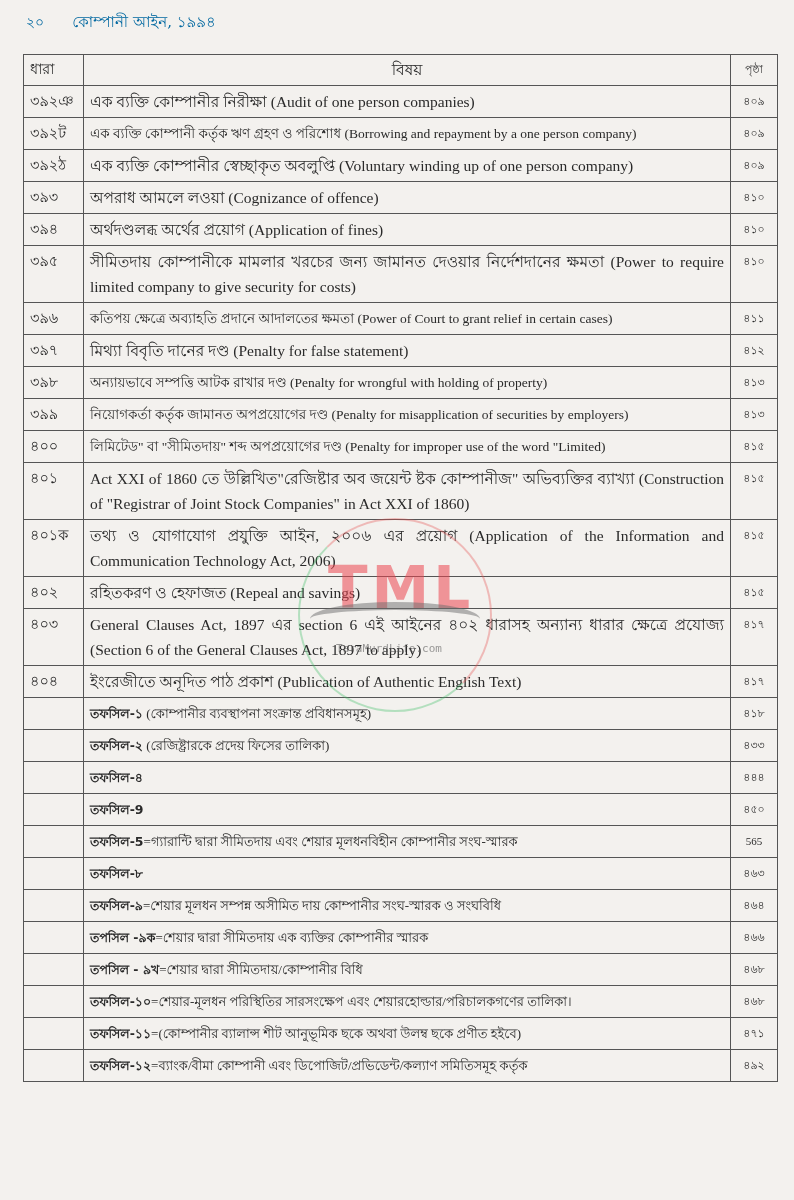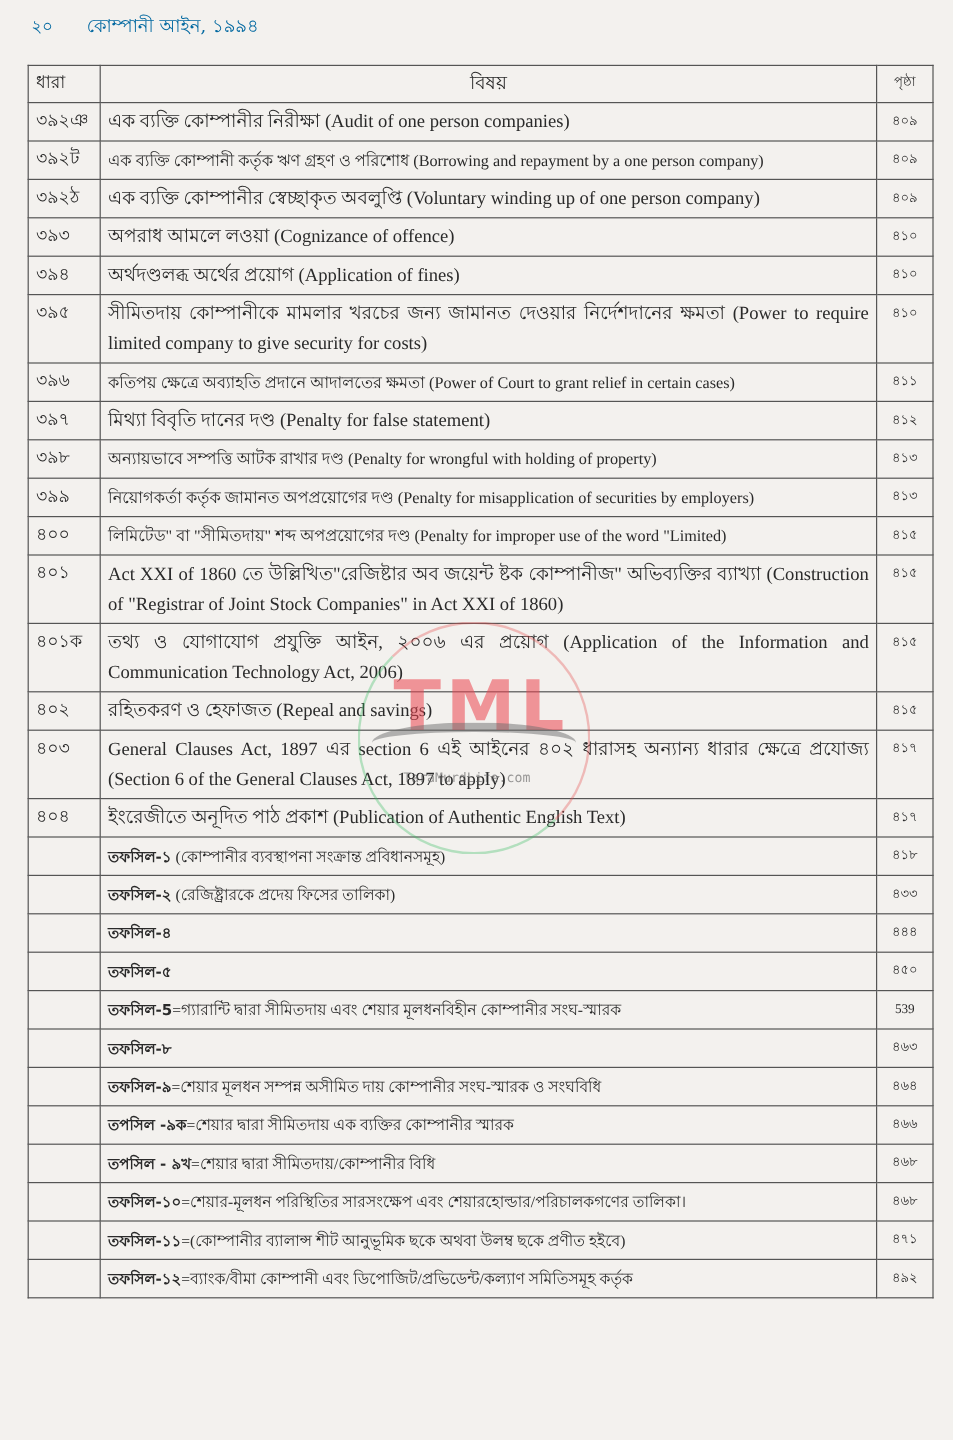--- a/index.html
+++ b/index.html
@@ -179,27 +179,27 @@
         <td class="sched"><b>তফসিল-২</b><span> (রেজিষ্ট্রারকে প্রদেয় ফিসের তালিকা)</span></td>
         <td class="pg">৪৩৩</td>
       </tr>
     <tr class="row-sched">
         <td class="sec"></td>
         <td class="sched"><b>তফসিল-৪</b><span></span></td>
         <td class="pg">৪৪৪</td>
       </tr>
     <tr class="row-sched">
         <td class="sec"></td>
-        <td class="sched"><b>তফসিল-৫</b><span></span></td>
+        <td class="sched"><b>তফসিল-9</b><span></span></td>
         <td class="pg">৪৫০</td>
       </tr>
     <tr class="row-sched">
         <td class="sec"></td>
         <td class="sched"><b>তফসিল-5</b><span>=গ্যারান্টি দ্বারা সীমিতদায় এবং শেয়ার মূলধনবিহীন কোম্পানীর সংঘ-স্মারক</span></td>
-        <td class="pg">539</td>
+        <td class="pg">565</td>
       </tr>
     <tr class="row-sched">
         <td class="sec"></td>
         <td class="sched"><b>তফসিল-৮</b><span></span></td>
         <td class="pg">৪৬৩</td>
       </tr>
     <tr class="row-sched">
         <td class="sec"></td>
         <td class="sched"><b>তফসিল-৯</b><span>=শেয়ার মূলধন সম্পন্ন অসীমিত দায় কোম্পানীর সংঘ-স্মারক ও সংঘবিধি</span></td>
         <td class="pg">৪৬৪</td>

